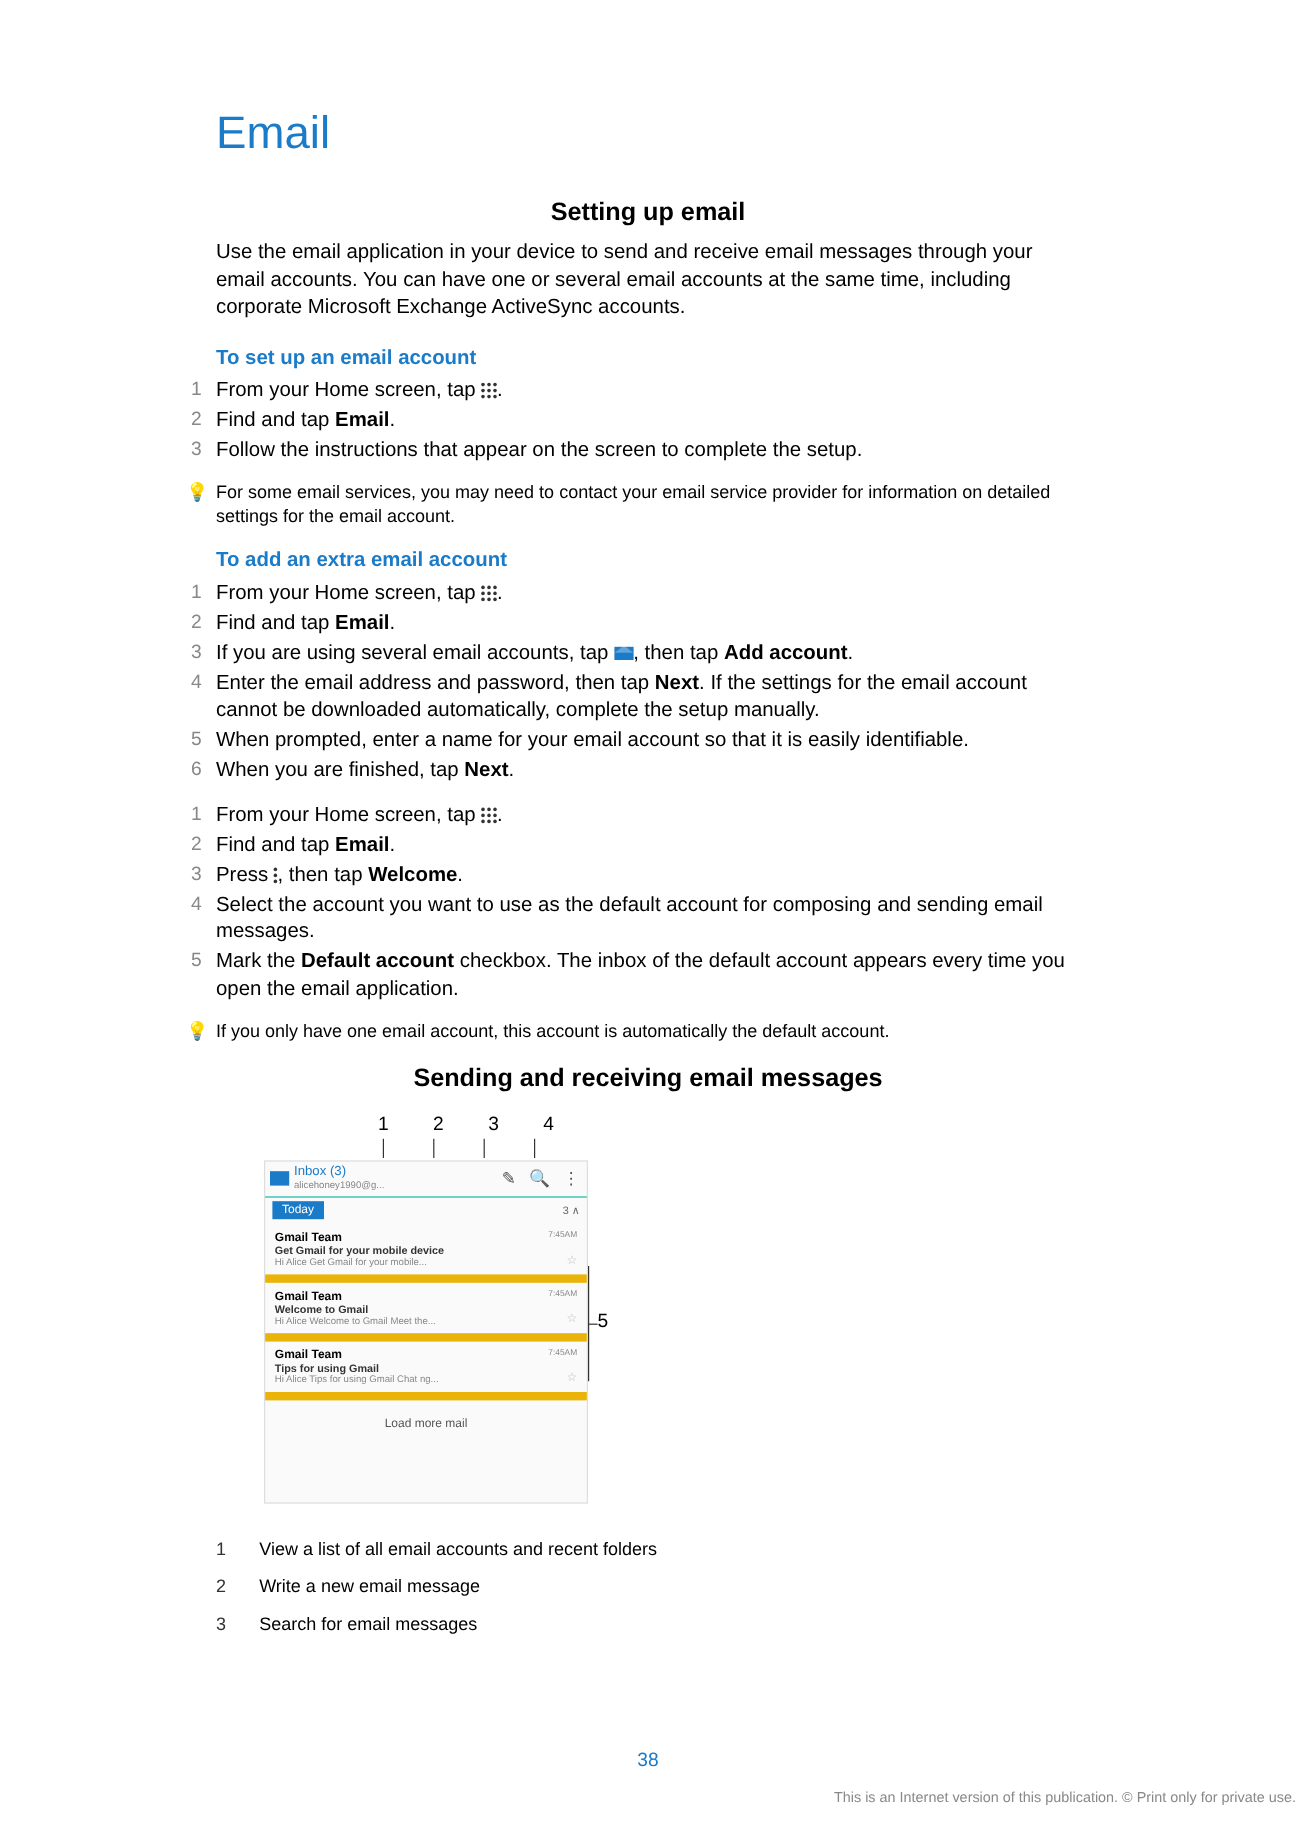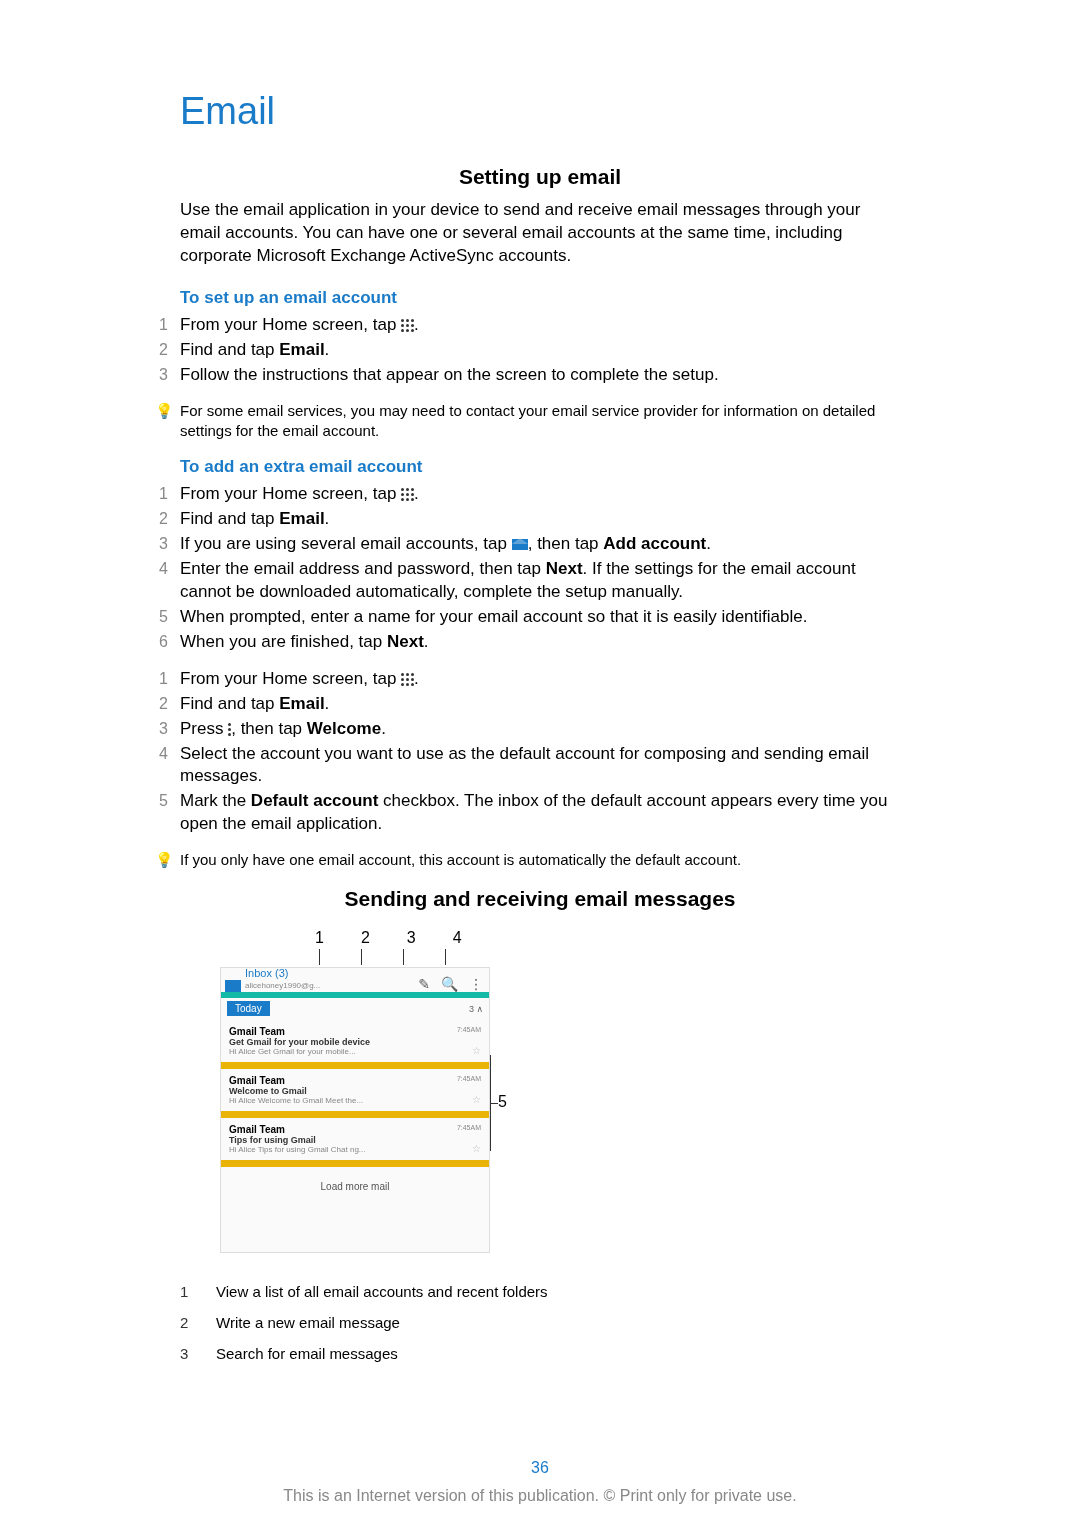--- a/index.html
+++ b/index.html
@@ -21,21 +21,21 @@
   .envelope-icon::after { content:""; position:absolute; top:0; left:0; right:0; border-top:6px solid #fff; border-left:8px solid transparent; border-right:8px solid transparent; transform:translateY(-1px) scaleY(-1); opacity:0.3; }
   .dots-v { display:inline-flex; flex-direction:column; gap:2px; vertical-align:middle; }
   .dots-v span { width:3px; height:3px; background:#333; border-radius:50%; }
   b { font-weight:bold; }
   
   .figure { margin:18px 0 30px 0; position:relative; width:310px; }
   .callouts-top { display:flex; justify-content:flex-start; font-size:16px; padding-left:135px; gap:37px; margin-bottom:2px; }
   .callout-lines-top { display:flex; padding-left:139px; gap:41px; margin-bottom:2px; }
   .callout-lines-top span { width:1px; height:16px; background:#333; }
   .phone-shot { width:270px; border:1px solid #ddd; background:#fafafa; font-size:10px; margin-left:40px; }
-  .ps-header { display:flex; align-items:flex-end; height:30px; border-bottom:6px solid #14b8a6; }
+  .ps-header { display:flex; align-items:center; height:30px; border-bottom:1px solid #14b8a6; }
   .ps-env { width:16px; height:12px; background:#1a7bc9; margin:0 4px; }
   .ps-title { color:#1a7bc9; font-size:11px; line-height:1; padding:2px 0; flex:1; }
   .ps-sub { color:#888; font-size:8px;margin-top:38px; }
   .ps-icn { width:26px; text-align:center; color:#555; font-size:14px; }
   .ps-today { display:flex; align-items:center; height:22px; padding:0 6px; }
   .ps-today-badge { background:#1a7bc9; color:#fff; font-size:10px; padding:2px 8px; }
   .ps-today-count { margin-left:auto; color:#666; font-size:9px; }
   .ps-item { padding:6px 8px; border-bottom:7px solid #eab308; position:relative; }
   .ps-item .from { font-weight:bold; font-size:10px; }
   .ps-item .subj { font-weight:bold; font-size:9px; color:#333; }
@@ -45,21 +45,21 @@
   .ps-load { text-align:center; color:#555; font-size:10px; padding:14px 0 60px 0; }
   .callout-5 { position:absolute; left:318px; top:164px; font-size:16px; }
   .callout-5-line { position:absolute; left:310px; top:174px; width:8px; height:1px; background:#333; }
   .callout-bracket { position:absolute; left:310px; top:126px; width:1px; height:96px; background:#333; }
   
   .legend { font-size:15px; margin-top:10px; }
   .legend .row { display:flex; margin-bottom:14px; }
   .legend .ln { width:36px; color:#333; }
   
   .page-num { text-align:center; color:#1a7bc9; font-size:16px; position:absolute; bottom:50px; left:0; right:0; }
-  .footer-note { text-align:center; color:#888; font-size:16px; position:absolute; bottom:22px; left:0; right:0; }
+  .footer-note { text-align:right; color:#888; font-size:12px; position:absolute; bottom:22px; left:0; right:0; }
 </style>
 </head>
 <body>
 
 <div class="page">
   <h1>Email</h1>
 
   <h2>Setting up email</h2>
   <p class="body-text">Use the email application in your device to send and receive email messages through your email accounts. You can have one or several email accounts at the same time, including corporate Microsoft Exchange ActiveSync accounts.</p>
 
@@ -236,14 +236,14 @@
         <span class="ln">2</span>
         <span>Write a new email message</span>
       </div>
     <div class="row">
         <span class="ln">3</span>
         <span>Search for email messages</span>
       </div>
   </div>
 </div>
 
-<div class="page-num">36</div>
+<div class="page-num">38</div>
 <div class="footer-note">This is an Internet version of this publication. © Print only for private use.</div>
 
 </body></html>

